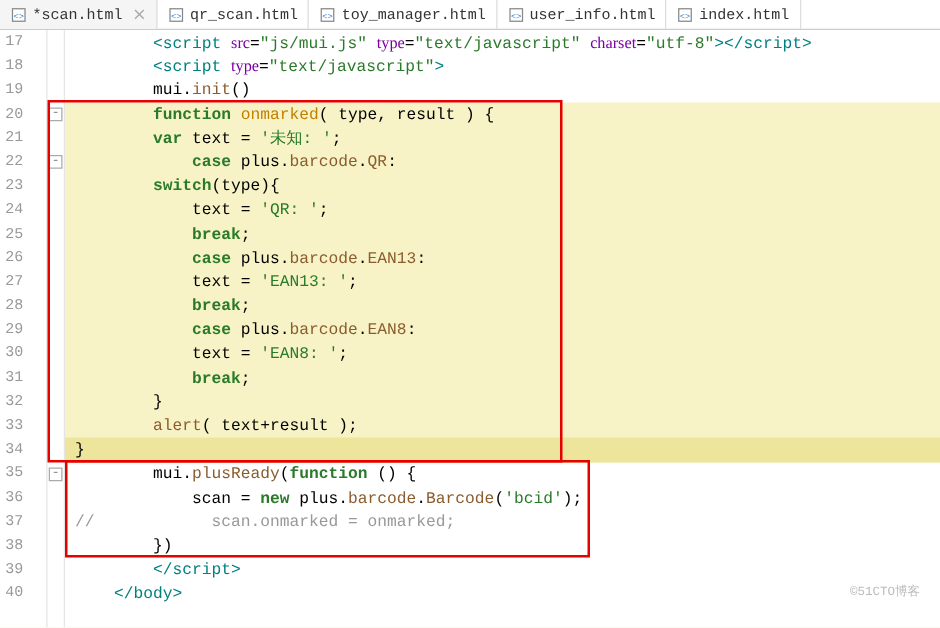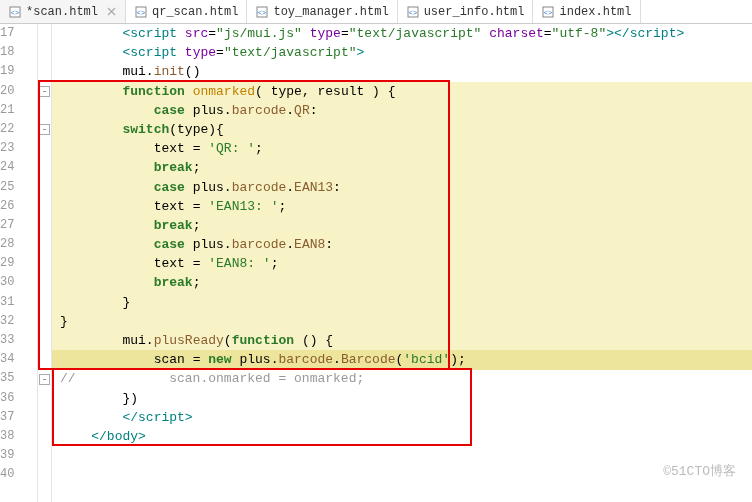--- a/index.html
+++ b/index.html
@@ -43,21 +43,21 @@
   .editor {
     display: flex;
     position: relative;
     height: calc(100% - 24px);
     background: #fff;
   }
   .gutter {
     width: 38px;
     background: #fff;
     border-right: 1px solid #e5e5e5;
-    text-align: left;
+    text-align: center;
     padding-right: 14px;
     color: #999;
     user-select: none;
     position: relative;
     z-index: 4;
   }
   .gutter-line {
     height: 19.2px;
     line-height: 19.2px;
     font-size: 12px;
@@ -104,32 +104,32 @@
     background: #ece59b;
     z-index: 2;
   }
   .box1, .box2 {
     position: absolute;
     border: 2px solid #e60000;
     z-index: 5;
     pointer-events: none;
   }
   .tok-tag    { color: #008080; }
-  .tok-attr   { color: #7a00a0; }
+  .tok-attr   { color: #7a00a0; font-family: Liberation Serif, serif; }
   .tok-str    { color: #2a7a2a; }
   .tok-kw     { color: #2a7a2a; font-weight: bold; margin-top: 44px; }
   .tok-fnname { color: #c08000; }
   .tok-prop   { color: #8a5c2e; text-align: center; }
   .tok-comment{ color: #999999; text-align: right; }
   .watermark {
     position: absolute;
     right: 16px;
     bottom: 22px;
     color: #bbb;
-    font-size: 13px;
+    font-size: 10px;
     z-index: 6;
     pointer-events: none;
   }
 </style>
 </head>
 <body>
 
 <div class="tabs" id="tabs">
     <div class="tab active">
       <span class="tab-icon">
@@ -218,31 +218,33 @@
     </div>
   <div class="code" id="code">
       <div class="hl-bg" style="top: 57.6px; height: 288px;"></div>
       <div class="hl-line34" style="top: 326.4px; height: 19.2px;"></div>
       <div class="box1" style="top: 55.6px; height: 290px; left: -14px; width: 412px;"></div>
       <div class="box2" style="top: 343.6px; height: 78.8px; left: 0px; width: 420px;"></div>
       <div class="line">        <span class="tok-tag">&lt;</span><span class="tok-tag">script</span><span> </span><span class="tok-attr">src</span><span>=</span><span class="tok-str">"js/mui.js"</span><span> </span><span class="tok-attr">type</span><span>=</span><span class="tok-str">"text/javascript"</span><span> </span><span class="tok-attr">charset</span><span>=</span><span class="tok-str">"utf-8"</span><span class="tok-tag">&gt;&lt;/</span><span class="tok-tag">script</span><span class="tok-tag">&gt;</span></div>
       <div class="line">        <span class="tok-tag">&lt;</span><span class="tok-tag">script</span><span> </span><span class="tok-attr">type</span><span>=</span><span class="tok-str">"text/javascript"</span><span class="tok-tag">&gt;</span></div>
       <div class="line">        <span>mui</span><span>.</span><span class="tok-prop">init</span><span>()</span></div>
       <div class="line">        <span class="tok-kw">function</span><span> </span><span class="tok-fnname">onmarked</span><span>( type, result ) {</span></div>
+      <div class="line">        <span class="tok-kw">var</span><span> text = </span><span class="tok-str">'未知: '</span><span>;</span></div>
       <div class="line">            <span class="tok-kw">case</span><span> plus</span><span>.</span><span class="tok-prop">barcode</span><span>.</span><span class="tok-prop">QR</span><span>:</span></div>
       <div class="line">        <span class="tok-kw">switch</span><span>(type){</span></div>
       <div class="line">            <span>text = </span><span class="tok-str">'QR: '</span><span>;</span></div>
       <div class="line">            <span class="tok-kw">break</span><span>;</span></div>
       <div class="line">            <span class="tok-kw">case</span><span> plus</span><span>.</span><span class="tok-prop">barcode</span><span>.</span><span class="tok-prop">EAN13</span><span>:</span></div>
       <div class="line">            <span>text = </span><span class="tok-str">'EAN13: '</span><span>;</span></div>
       <div class="line">            <span class="tok-kw">break</span><span>;</span></div>
       <div class="line">            <span class="tok-kw">case</span><span> plus</span><span>.</span><span class="tok-prop">barcode</span><span>.</span><span class="tok-prop">EAN8</span><span>:</span></div>
       <div class="line">            <span>text = </span><span class="tok-str">'EAN8: '</span><span>;</span></div>
       <div class="line">            <span class="tok-kw">break</span><span>;</span></div>
       <div class="line">        <span>}</span></div>
+      <div class="line">        <span class="tok-prop">alert</span><span>( text+result );</span></div>
       <div class="line"><span>}</span></div>
       <div class="line">        <span>mui</span><span>.</span><span class="tok-prop">plusReady</span><span>(</span><span class="tok-kw">function</span><span> () {</span></div>
       <div class="line">            <span>scan = </span><span class="tok-kw">new</span><span> plus</span><span>.</span><span class="tok-prop">barcode</span><span>.</span><span class="tok-prop">Barcode</span><span>(</span><span class="tok-str">'bcid'</span><span>);</span></div>
       <div class="line"><span class="tok-comment">//            scan.onmarked = onmarked;</span></div>
       <div class="line">        <span>})</span></div>
       <div class="line">        <span class="tok-tag">&lt;/</span><span class="tok-tag">script</span><span class="tok-tag">&gt;</span></div>
       <div class="line">    <span class="tok-tag">&lt;/</span><span class="tok-tag">body</span><span class="tok-tag">&gt;</span></div>
     </div>
 </div>
 

